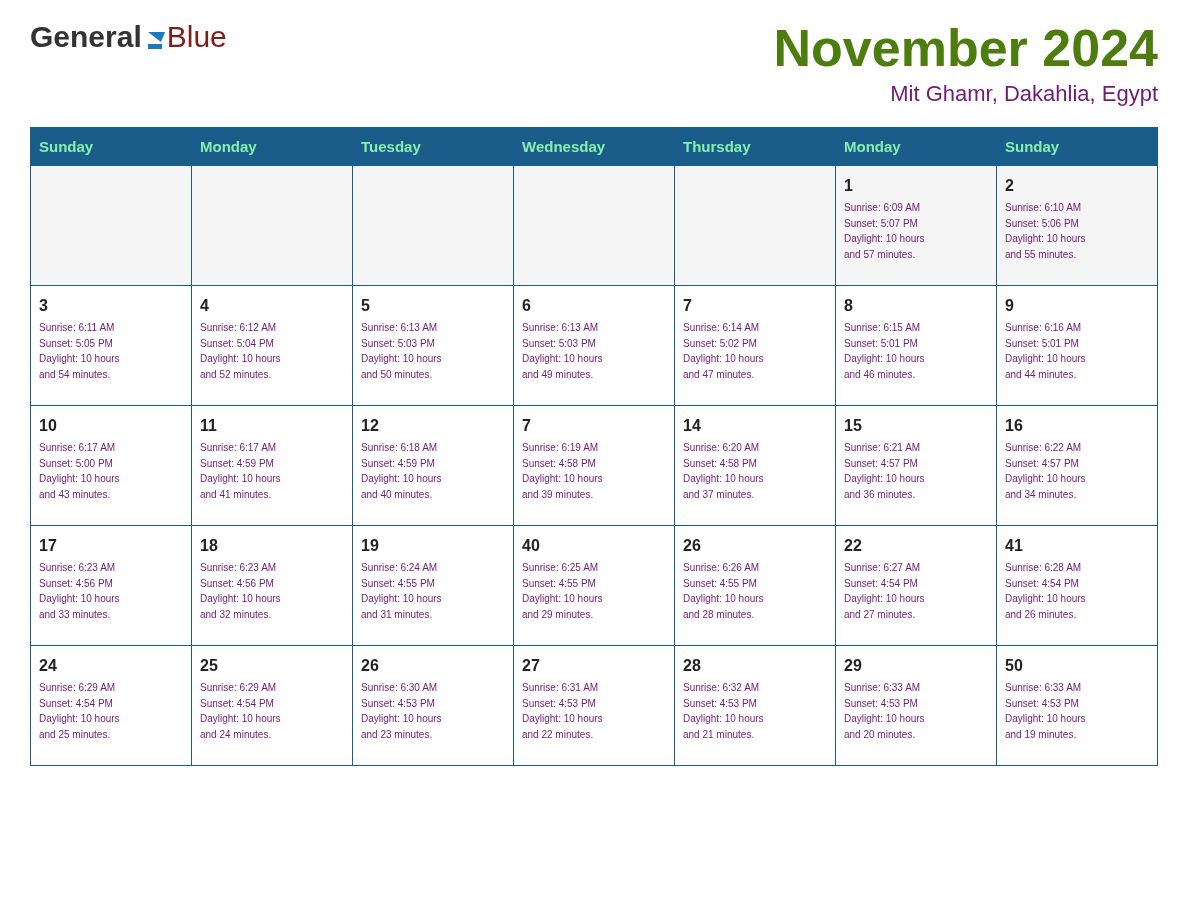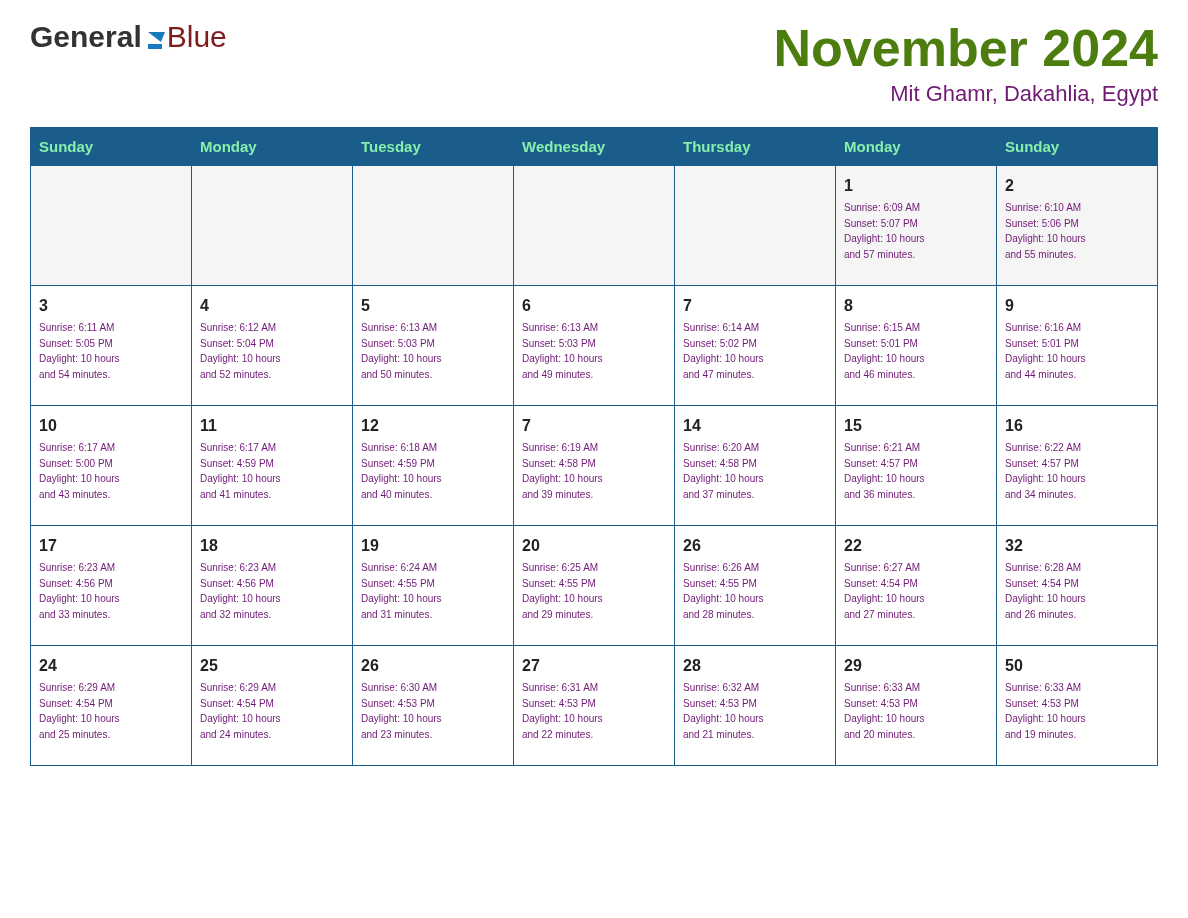--- a/index.html
+++ b/index.html
@@ -200,33 +200,33 @@
         </td>
         <td>
           <span class="day-number">18</span>
           <div class="day-info">Sunrise: 6:23 AM<br>Sunset: 4:56 PM<br>Daylight: 10 hours<br>and 32 minutes.</div>
         </td>
         <td>
           <span class="day-number">19</span>
           <div class="day-info">Sunrise: 6:24 AM<br>Sunset: 4:55 PM<br>Daylight: 10 hours<br>and 31 minutes.</div>
         </td>
         <td>
-          <span class="day-number">20</span>
+          <span class="day-number">40</span>
           <div class="day-info">Sunrise: 6:25 AM<br>Sunset: 4:55 PM<br>Daylight: 10 hours<br>and 29 minutes.</div>
         </td>
         <td>
           <span class="day-number">26</span>
           <div class="day-info">Sunrise: 6:26 AM<br>Sunset: 4:55 PM<br>Daylight: 10 hours<br>and 28 minutes.</div>
         </td>
         <td>
           <span class="day-number">22</span>
           <div class="day-info">Sunrise: 6:27 AM<br>Sunset: 4:54 PM<br>Daylight: 10 hours<br>and 27 minutes.</div>
         </td>
         <td>
-          <span class="day-number">32</span>
+          <span class="day-number">41</span>
           <div class="day-info">Sunrise: 6:28 AM<br>Sunset: 4:54 PM<br>Daylight: 10 hours<br>and 26 minutes.</div>
         </td>
       </tr>
       <tr>
         <td>
           <span class="day-number">24</span>
           <div class="day-info">Sunrise: 6:29 AM<br>Sunset: 4:54 PM<br>Daylight: 10 hours<br>and 25 minutes.</div>
         </td>
         <td>
           <span class="day-number">25</span>

